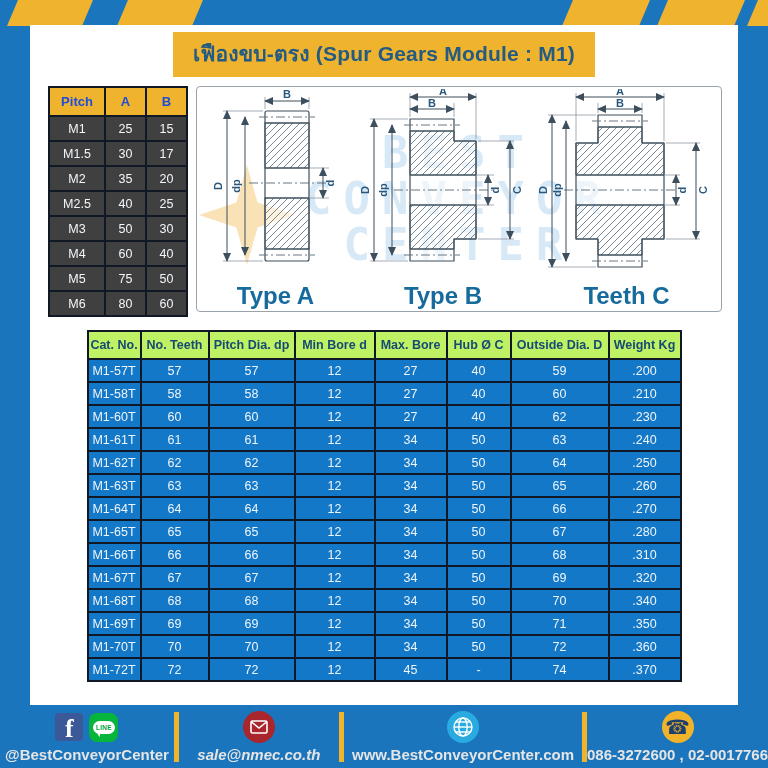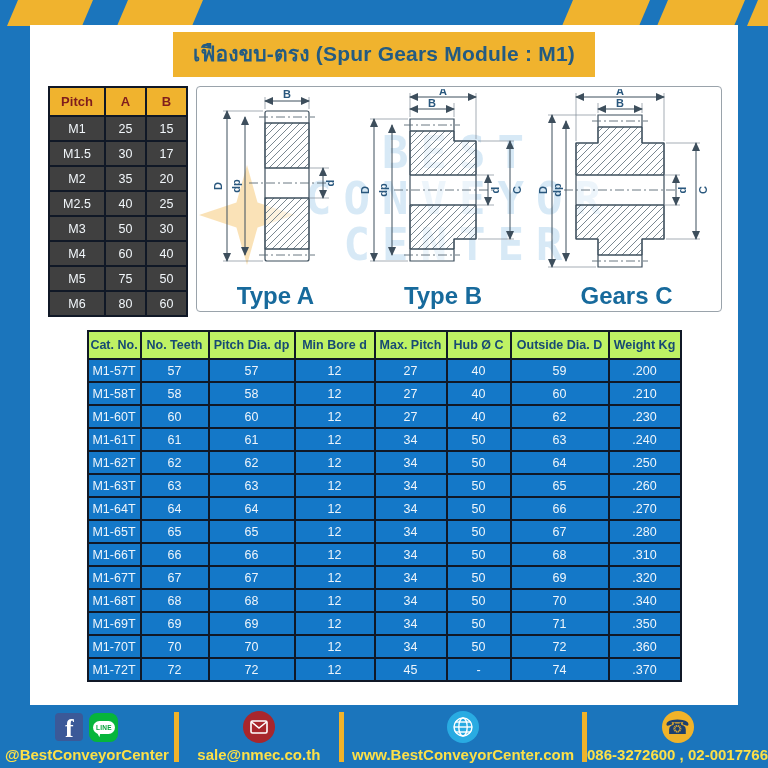--- a/index.html
+++ b/index.html
@@ -6,21 +6,21 @@
   .page{position:relative;width:768px;height:768px;background:#1b75bc;overflow:hidden;
         font-family:"Liberation Sans",sans-serif;}
   .top-stripes{position:absolute;top:0;left:0;}
   .content{position:absolute;left:30px;right:30px;top:25px;bottom:63px;background:#ffffff;}
   .title-bar{width:fit-content;margin:7px auto 0 auto;background:#f0b32e;color:#235b82;
              font-size:21px;font-weight:bold;padding:5px 20px 7px 20px;letter-spacing:.2px;}
   .top-row{display:flex;align-items:flex-start;margin-top:9px;padding:0 16px 0 18px;gap:8px;}
   table{border-collapse:collapse;table-layout:fixed;}
   
   .pitch-table{width:138px;}
-  .pitch-table th{background:#f0b32e;color:#7f1d1d;font-size:13px;font-weight:bold;height:25px;border:2.5px solid #101826;}
+  .pitch-table th{background:#f0b32e;color:#1d4ed8;font-size:13px;font-weight:bold;height:25px;border:2.5px solid #101826;}
   .pitch-table td{background:#404040;color:#f2f7fb;font-size:12.5px;text-align:center;height:21px;border:2.5px solid #101826;}
   
   .drawings-panel{position:relative;flex:1;height:222px;border:1.5px solid #9aa3ab;border-radius:4px;
                   background:#fff;display:flex;justify-content:space-evenly;align-items:flex-start;padding-top:2px;}
   .watermark{position:absolute;inset:0;display:flex;flex-direction:column;justify-content:center;align-items:center;
              pointer-events:none;z-index:0;}
   .watermark .wm-line{font-family:"DejaVu Sans Mono",monospace;font-weight:bold;font-size:44px;line-height:1.04;
              letter-spacing:12px;color:rgba(130,188,228,0.32);transform:scaleY(1.02);}
   .wm-star{position:absolute;left:2px;top:76px;z-index:0;}
   .drawing{position:relative;z-index:1;display:flex;flex-direction:column;align-items:center;}
@@ -33,23 +33,23 @@
   .ext{stroke:#7e8b96;stroke-width:0.7;fill:none;}
   .dlabel{font-family:"Liberation Sans",sans-serif;font-size:11px;font-weight:bold;fill:#29577d;text-anchor:middle;}
   
   .main-table{margin:13px auto 0 auto;}
   .main-table th{background:#bef264;color:#174a73;font-size:12.5px;font-weight:bold;height:24px;border:2.5px solid #101826;}
   .main-table td{background:#1478c8;color:#eef5fb;font-size:12.5px;text-align:center;height:19px;border:2.5px solid #101826;}
   
   .footer{position:absolute;left:0;right:0;bottom:0;height:63px;background:#1b75bc;display:flex;align-items:stretch;}
   .f-sec{display:flex;flex-direction:column;align-items:center;justify-content:flex-start;padding-top:5px;}
   .f-sec .icons{display:flex;gap:6px;align-items:center;height:34px;}
-  .f-label{color:#fde047;font-weight:bold;font-size:15px;margin-top:2px;white-space:nowrap;}
+  .f-label{color:#e5e5e5;font-weight:bold;font-size:15px;margin-top:2px;white-space:nowrap;}
   .f-div{width:5px;background:#f0b32a;height:50px;align-self:center;}
-  .sec1{width:178px;} .sec2{width:164px;} .sec3{width:244px;} .sec4{flex:1;}
+  .sec1{width:178px;} .sec2{width:164px;font-style:italic;} .sec3{width:244px;} .sec4{flex:1;}
   .fb-icon{width:28px;height:28px;border-radius:4px;background:#3b5998;color:#fff;display:flex;align-items:flex-end;
            justify-content:center;font-weight:bold;font-size:26px;line-height:24px;overflow:hidden;font-family:"Liberation Serif",serif;}
   .line-icon{width:29px;height:29px;border-radius:8px;background:#06b53b;display:flex;align-items:center;justify-content:center;position:relative;}
   .line-bubble{background:#fff;border-radius:7px;width:22px;height:13px;display:flex;align-items:center;justify-content:center;
                color:#06a23b;font-size:6.5px;font-weight:bold;letter-spacing:.2px;}
   .line-tail{position:absolute;left:7px;bottom:5px;width:0;height:0;border-left:4px solid transparent;
              border-top:5px solid #fff;transform:rotate(12deg);}
   .round-icon{width:32px;height:32px;border-radius:50%;display:flex;align-items:center;justify-content:center;}
   .mail-bg{background:#a8262c;}
   .globe-bg{background:#29abe2;}
@@ -247,21 +247,21 @@
             <text class="dlabel" x="25" y="101" transform="rotate(-90 25 101)">dp</text>
             <line class="ext" x1="128" y1="86" x2="144" y2="86"></line>
             <line class="ext" x1="128" y1="116" x2="144" y2="116"></line>
             <line class="dim" x1="140" y1="86" x2="140" y2="116"></line>
             <text class="dlabel" x="150" y="101" transform="rotate(-90 150 101)">d</text>
             <line class="ext" x1="130" y1="54" x2="164" y2="54"></line>
             <line class="ext" x1="130" y1="150" x2="164" y2="150"></line>
             <line class="dim" x1="160" y1="54" x2="160" y2="150"></line>
             <text class="dlabel" x="171" y="101" transform="rotate(-90 171 101)">C</text>
           </svg>
-          <div class="type-label">Gears C</div>
+          <div class="type-label">Teeth C</div>
         </div>
       </div>
     </div>
 
     <table class="main-table">
       <colgroup>
         <col style="width:53px">
           <col style="width:68px">
           <col style="width:86px">
           <col style="width:80px">
@@ -269,21 +269,21 @@
           <col style="width:64px">
           <col style="width:98px">
           <col style="width:72px">
       </colgroup>
       <thead>
         <tr>
           <th>Cat. No.</th>
           <th>No. Teeth</th>
           <th>Pitch Dia. dp</th>
           <th>Min Bore d</th>
-          <th>Max. Pitch</th>
+          <th>Max. Bore</th>
           <th>Hub Ø C</th>
           <th>Outside Dia. D</th>
           <th>Weight Kg</th>
         </tr>
       </thead>
       <tbody>
           <tr>
             <td>M1-57T</td>
             <td>57</td>
             <td>57</td>

